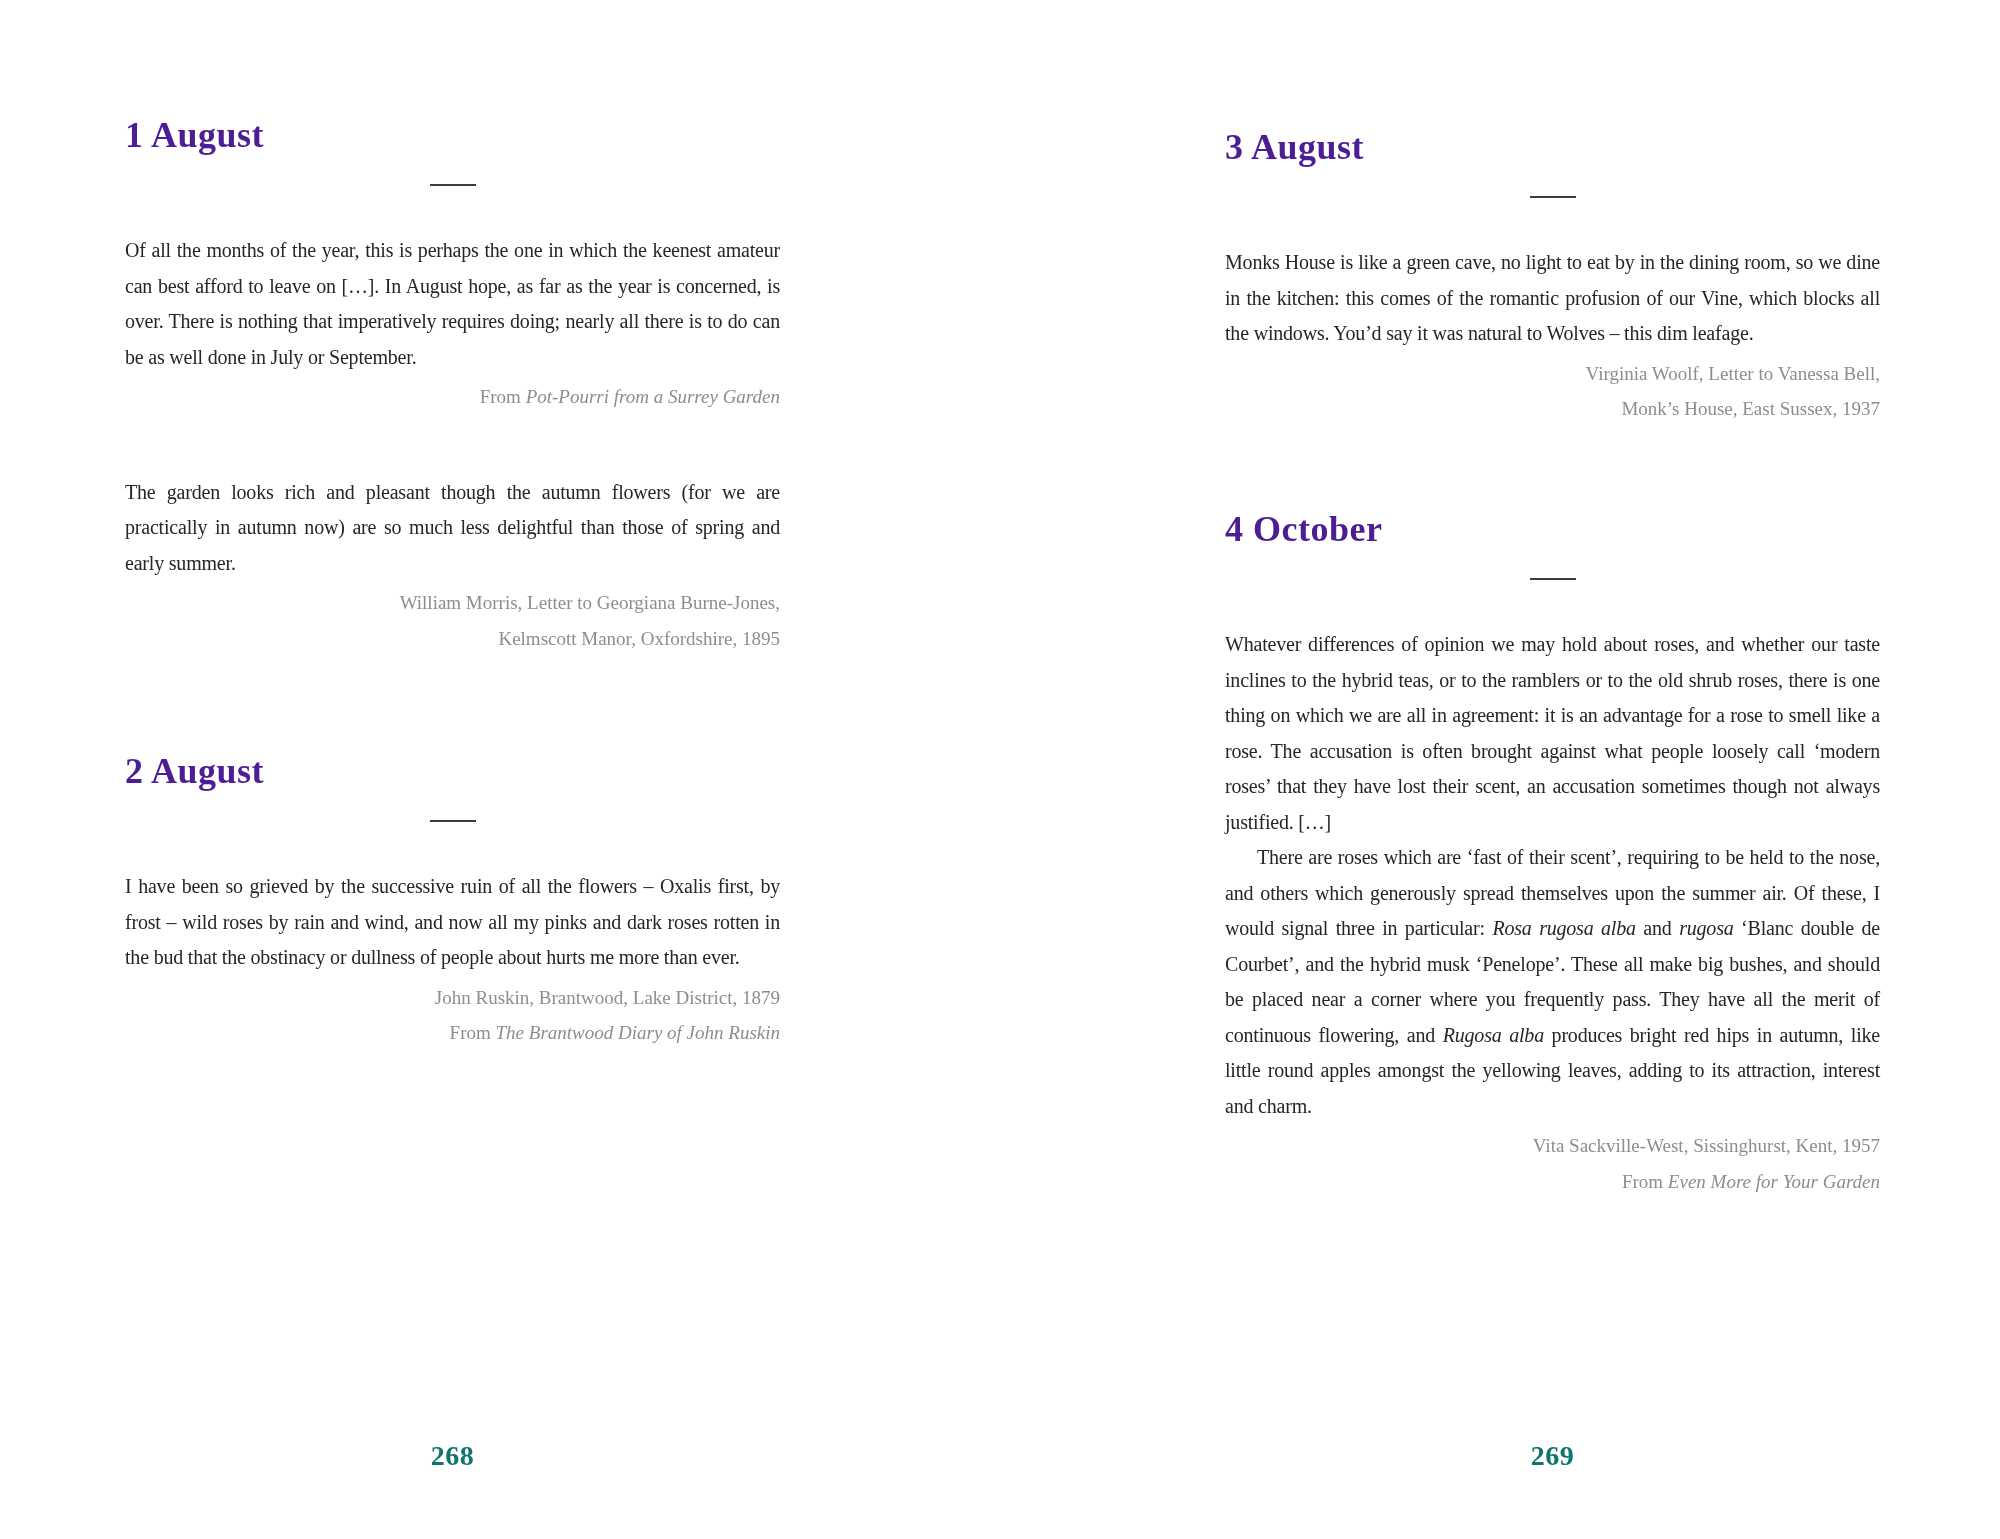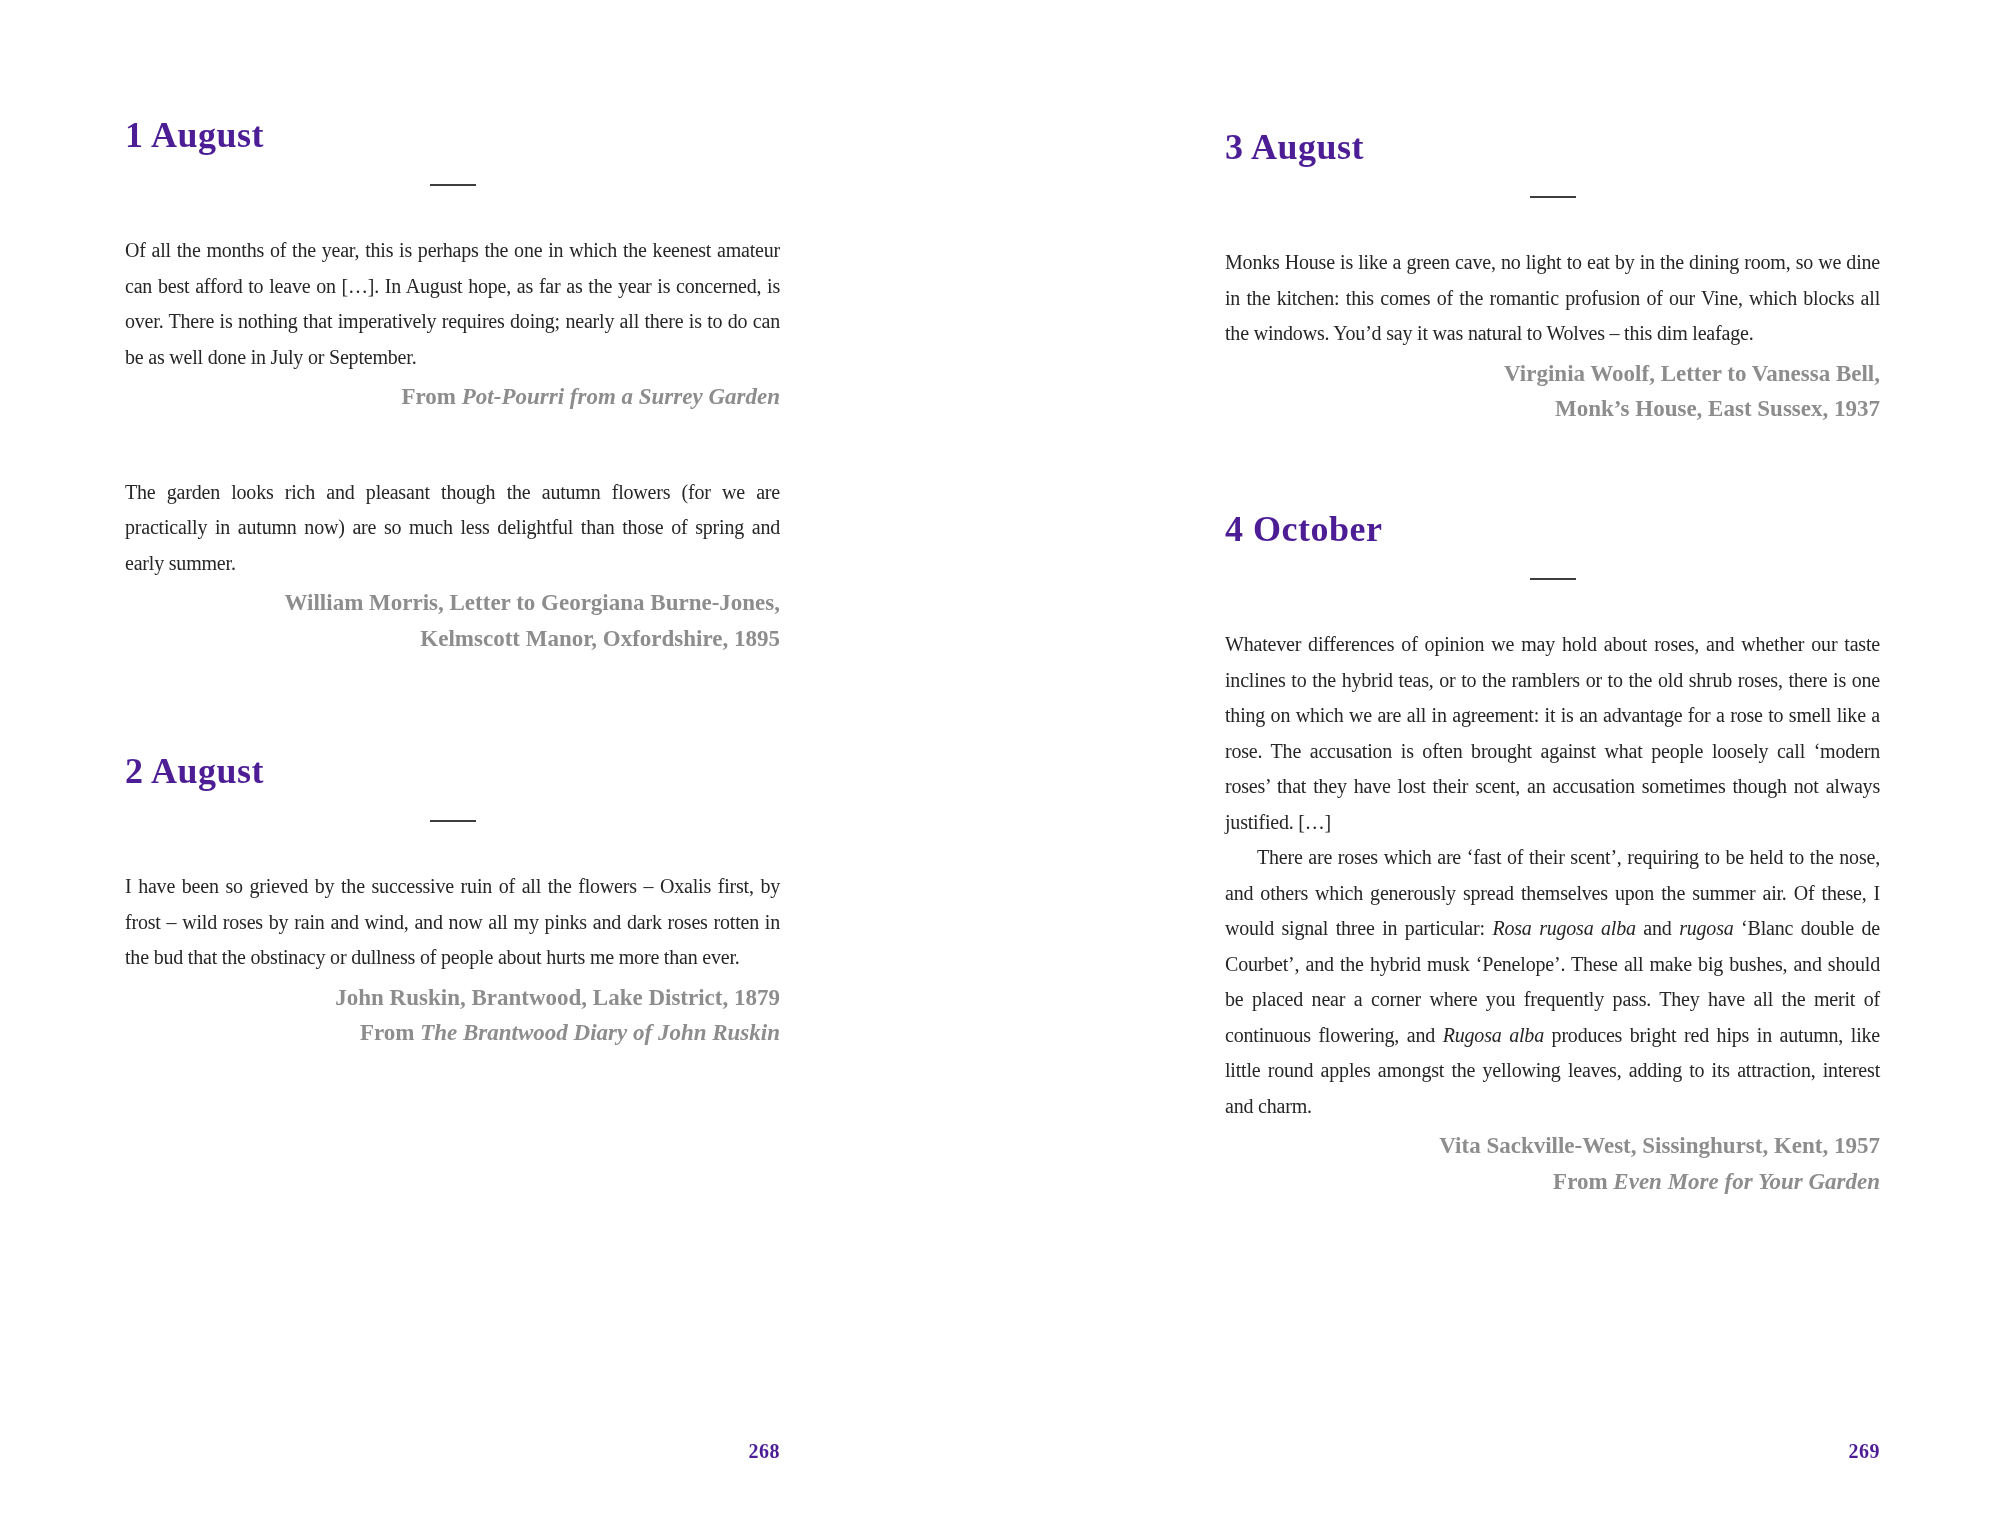--- a/index.html
+++ b/index.html
@@ -41,37 +41,37 @@
     letter-spacing: -0.2px;
     color: #262626;
     text-align: justify;
   }
   .body-text.second-quote { margin-top: 60px; }
   .body-text.indent { text-indent: 32px; }
   .body-text em, .attribution em { font-style: italic; }
 
   .attribution {
     margin: 4px 0 0 0;
-    font-size: 23px;
+    font-size: 19px;
     line-height: 35.5px;
-    font-weight: bold;
+    font-weight: normal;
     color: #8d8d8d;
     text-align: right;
   }
   .attr-line { white-space: nowrap; }
 
   .page-number {
     position: absolute;
     top: 1440px;
     width: 655px;
-    font-size: 20px;
+    font-size: 28px;
     font-weight: bold;
     letter-spacing: 0.5px;
-    color: #4c1d95;
-    text-align: right;
+    color: #0f766e;
+    text-align: center;
   }
   .page-left  .page-number { left: 125px; }
   .page-right .page-number { left: 225px; }
 
   
   #entry-1aug { top: 112px; }
   #entry-2aug { top: 748px; }
   #entry-3aug { top: 112px; }
   #entry-4aug { top: 494px; }
 </style>

